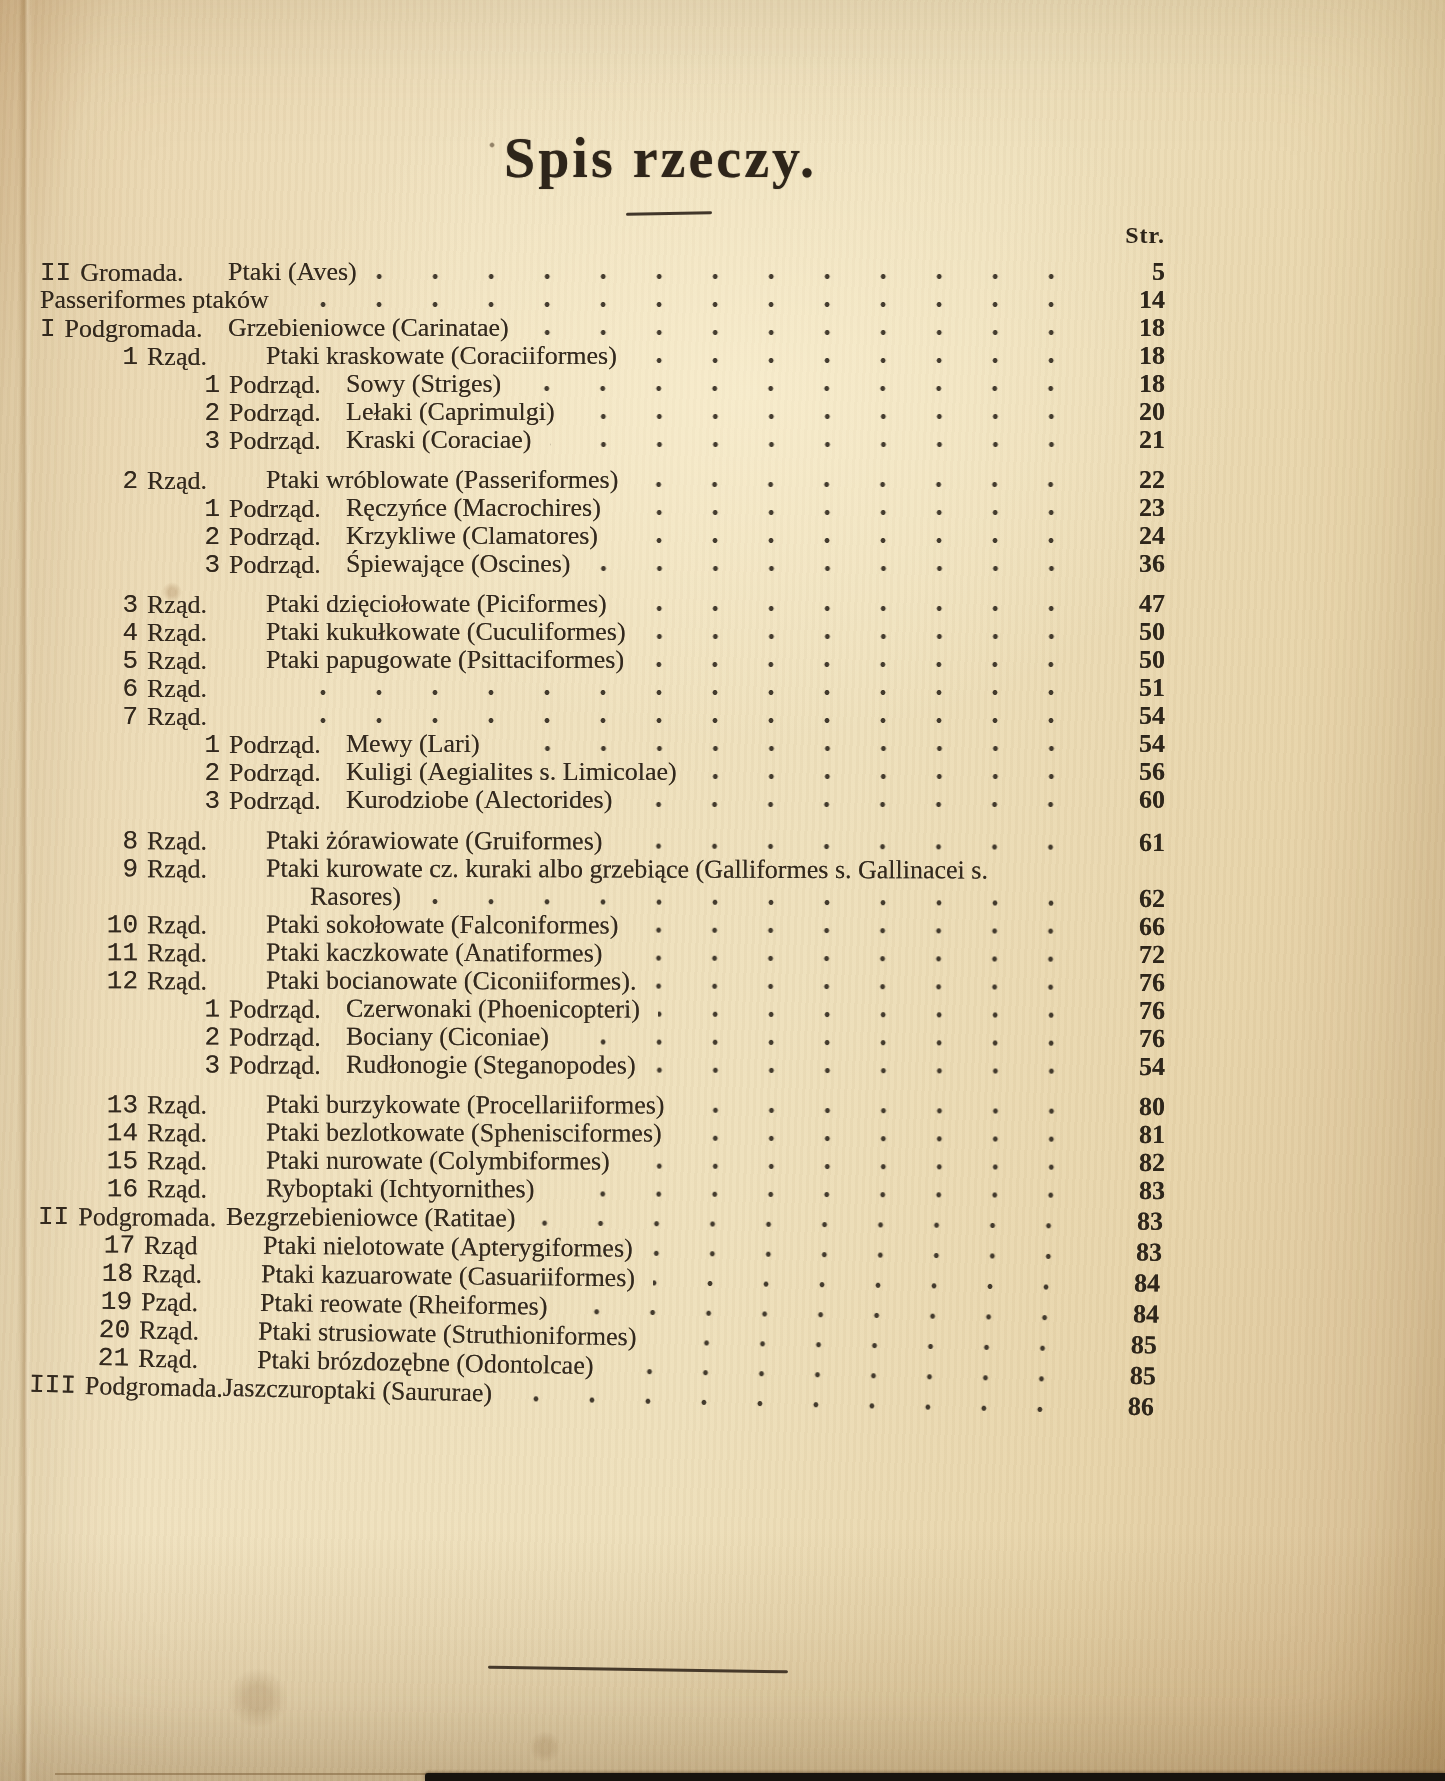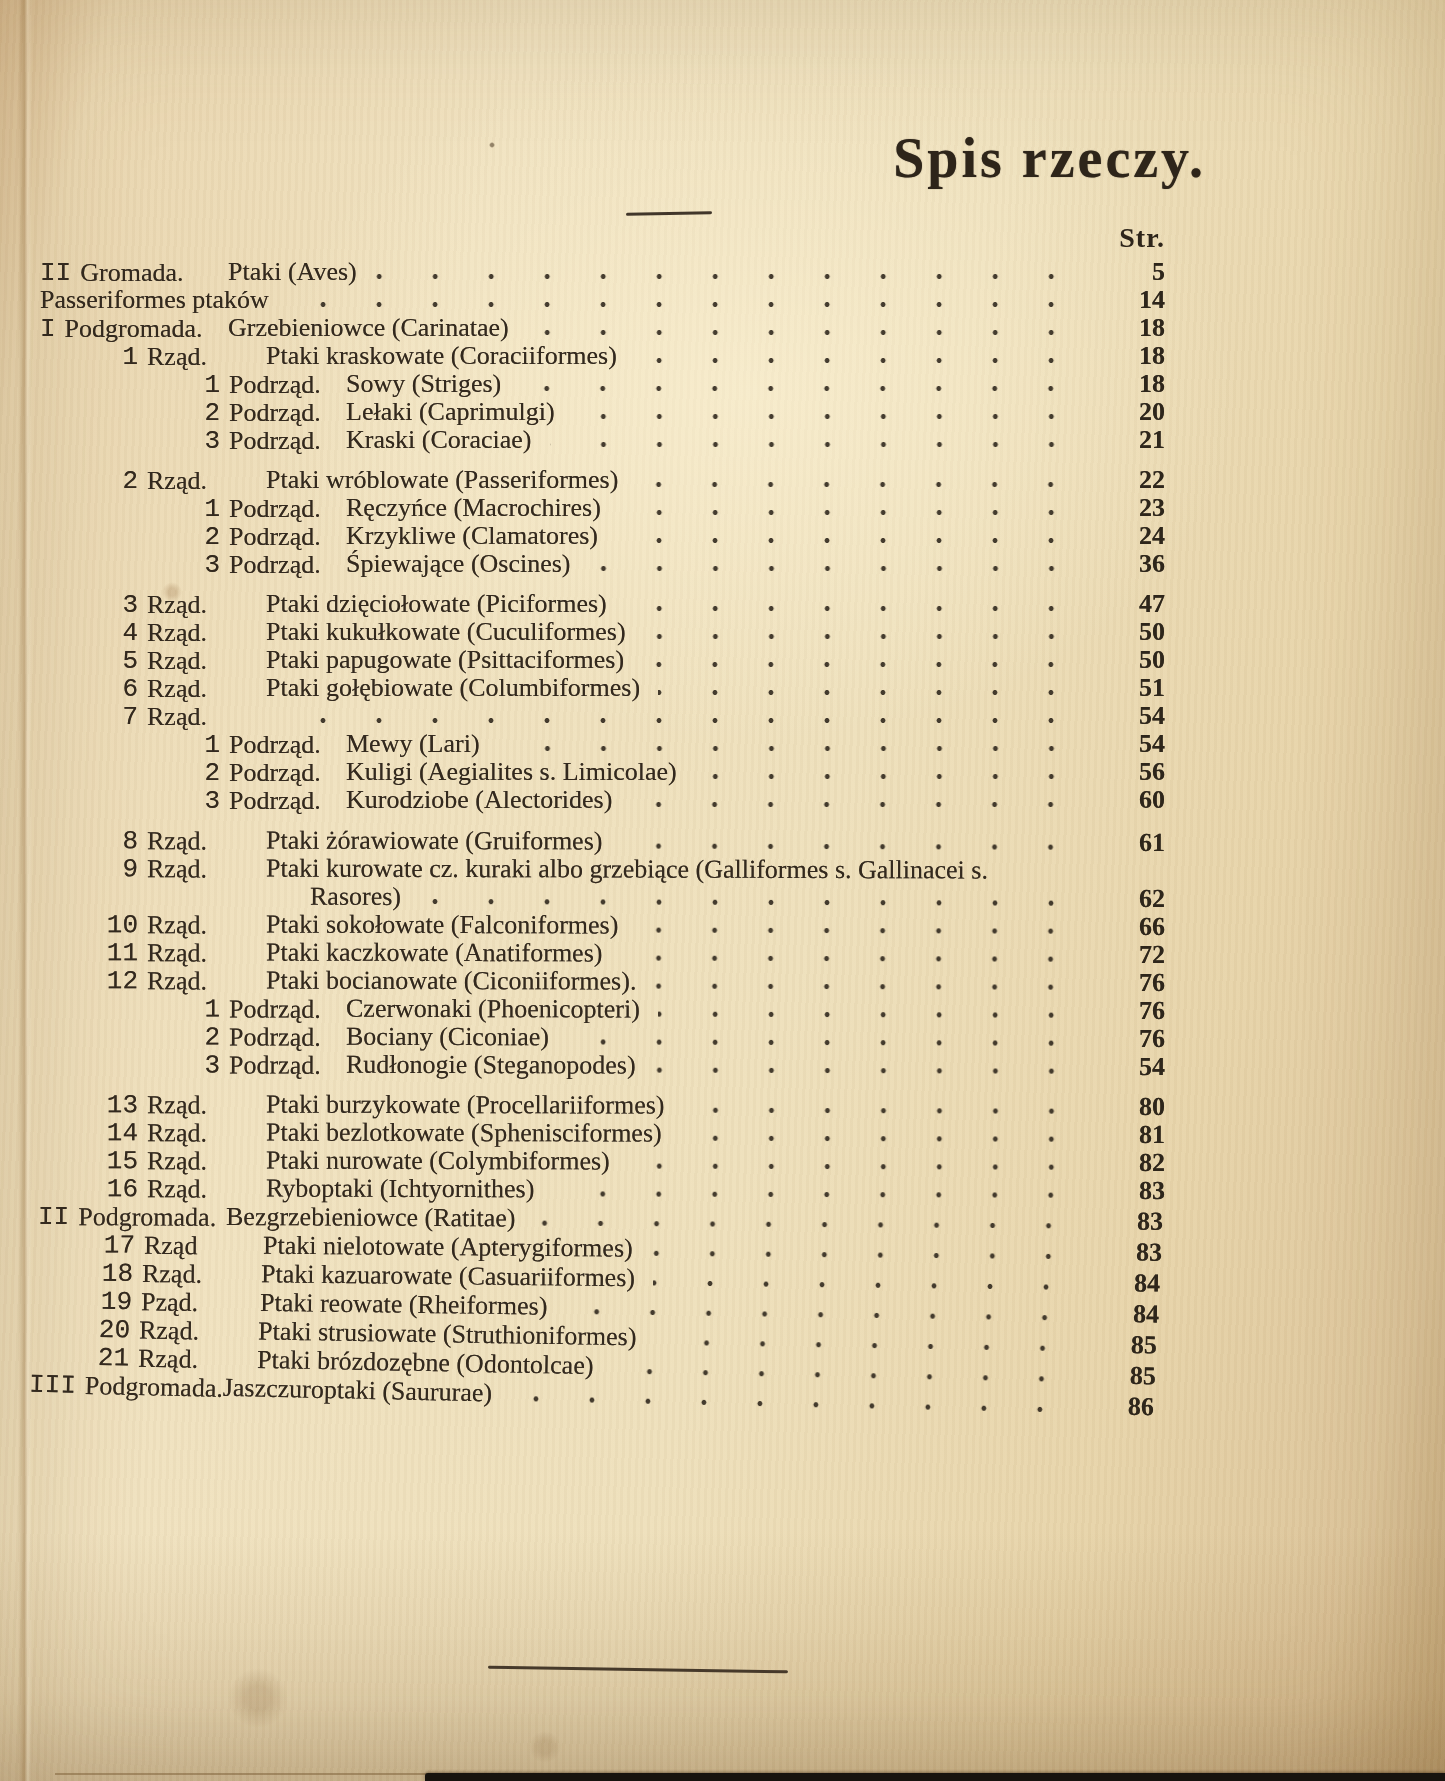--- a/index.html
+++ b/index.html
@@ -29,32 +29,32 @@
   .bottom-line{
     position:absolute;left:55px;right:0;bottom:6px;height:2px;
     background:rgba(130,100,60,.55);
   }
   .bottom-edge{
     position:absolute;left:425px;right:0;bottom:0;height:8px;
     background:#17130e;border-radius:3px 0 0 0;
     box-shadow:0 -1px 3px rgba(60,40,20,.5);
   }
   .title{
-    position:absolute;top:88px;left:23px;width:1125px;
-    text-align:right;transform:translateX(58px);
+    position:absolute;top:88px;left:40px;width:1125px;
+    text-align:center;transform:translateX(58px);
     font-size:56px;font-weight:700;letter-spacing:3px;
     color:#2e251a;text-shadow:0 0 1px rgba(46,37,26,.6);
   }
   .title-divider{
     position:absolute;top:212px;left:626px;width:86px;height:3px;
     background:#41362a;transform:rotate(-1.2deg);border-radius:2px;
   }
   .col-header{
     position:absolute;top:222px;right:280px;
-    font-size:28px;font-weight:700;letter-spacing:1px;color:#2e251a;
+    font-size:24px;font-weight:700;letter-spacing:1px;color:#2e251a;
   }
   .toc{
     position:absolute;top:258px;left:40px;width:1125px;
     font-size:26px;
   }
   .row{
     display:flex;align-items:baseline;height:28px;line-height:28px;
     white-space:pre;text-shadow:0 0 .6px rgba(51,41,30,.65);
   }
   .row.gap{margin-top:12px;}
@@ -112,21 +112,21 @@
       <div class="row lvl2"><span class="rank"><span class="rnum">1</span><span class="rword">Podrząd.</span></span><span class="nm">Sowy (Striges)</span><span class="leader"></span><span class="pg">18</span></div>
       <div class="row lvl2"><span class="rank"><span class="rnum">2</span><span class="rword">Podrząd.</span></span><span class="nm">Lełaki (Caprimulgi)</span><span class="leader"></span><span class="pg">20</span></div>
       <div class="row lvl2"><span class="rank"><span class="rnum">3</span><span class="rword">Podrząd.</span></span><span class="nm">Kraski (Coraciae)</span><span class="leader"></span><span class="pg">21</span></div>
       <div class="row lvl1 gap"><span class="rank"><span class="rnum">2</span><span class="rword">Rząd.</span></span><span class="nm">Ptaki wróblowate (Passeriformes)</span><span class="leader"></span><span class="pg">22</span></div>
       <div class="row lvl2"><span class="rank"><span class="rnum">1</span><span class="rword">Podrząd.</span></span><span class="nm">Ręczyńce (Macrochires)</span><span class="leader"></span><span class="pg">23</span></div>
       <div class="row lvl2"><span class="rank"><span class="rnum">2</span><span class="rword">Podrząd.</span></span><span class="nm">Krzykliwe (Clamatores)</span><span class="leader"></span><span class="pg">24</span></div>
       <div class="row lvl2"><span class="rank"><span class="rnum">3</span><span class="rword">Podrząd.</span></span><span class="nm">Śpiewające (Oscines)</span><span class="leader"></span><span class="pg">36</span></div>
       <div class="row lvl1 gap"><span class="rank"><span class="rnum">3</span><span class="rword">Rząd.</span></span><span class="nm">Ptaki dzięciołowate (Piciformes)</span><span class="leader"></span><span class="pg">47</span></div>
       <div class="row lvl1"><span class="rank"><span class="rnum">4</span><span class="rword">Rząd.</span></span><span class="nm">Ptaki kukułkowate (Cuculiformes)</span><span class="leader"></span><span class="pg">50</span></div>
       <div class="row lvl1"><span class="rank"><span class="rnum">5</span><span class="rword">Rząd.</span></span><span class="nm">Ptaki papugowate (Psittaciformes)</span><span class="leader"></span><span class="pg">50</span></div>
-      <div class="row lvl1"><span class="rank"><span class="rnum">6</span><span class="rword">Rząd.</span></span><span class="nm">Ptaki gołębiowate (Columbiformes)</span><span class="leader"></span><span class="pg">51</span></div>
+      <div class="row lvl1"><span class="rank"><span class="rnum">6</span><span class="rword">Rząd.</span></span><span class="leader"></span><span class="pg">51</span></div>
       <div class="row lvl1"><span class="rank"><span class="rnum">7</span><span class="rword">Rząd.</span></span><span class="leader"></span><span class="pg">54</span></div>
       <div class="row lvl2"><span class="rank"><span class="rnum">1</span><span class="rword">Podrząd.</span></span><span class="nm">Mewy (Lari)</span><span class="leader"></span><span class="pg">54</span></div>
       <div class="row lvl2"><span class="rank"><span class="rnum">2</span><span class="rword">Podrząd.</span></span><span class="nm">Kuligi (Aegialites s. Limicolae)</span><span class="leader"></span><span class="pg">56</span></div>
       <div class="row lvl2"><span class="rank"><span class="rnum">3</span><span class="rword">Podrząd.</span></span><span class="nm">Kurodziobe (Alectorides)</span><span class="leader"></span><span class="pg">60</span></div>
       <div class="row lvl1 gap"><span class="rank"><span class="rnum">8</span><span class="rword">Rząd.</span></span><span class="nm">Ptaki żórawiowate (Gruiformes)</span><span class="leader"></span><span class="pg">61</span></div>
       <div class="row lvl1"><span class="rank"><span class="rnum">9</span><span class="rword">Rząd.</span></span><span class="nm">Ptaki kurowate cz. kuraki albo grzebiące (Galliformes s. Gallinacei s.</span><span class="leader hidden"></span><span class="pg"></span></div>
       <div class="row lvl3 cont"><span class="nm">Rasores)</span><span class="leader"></span><span class="pg">62</span></div>
       <div class="row lvl1"><span class="rank"><span class="rnum">10</span><span class="rword">Rząd.</span></span><span class="nm">Ptaki sokołowate (Falconiformes)</span><span class="leader"></span><span class="pg">66</span></div>
       <div class="row lvl1"><span class="rank"><span class="rnum">11</span><span class="rword">Rząd.</span></span><span class="nm">Ptaki kaczkowate (Anatiformes)</span><span class="leader"></span><span class="pg">72</span></div>
       <div class="row lvl1"><span class="rank"><span class="rnum">12</span><span class="rword">Rząd.</span></span><span class="nm">Ptaki bocianowate (Ciconiiformes).</span><span class="leader"></span><span class="pg">76</span></div>

